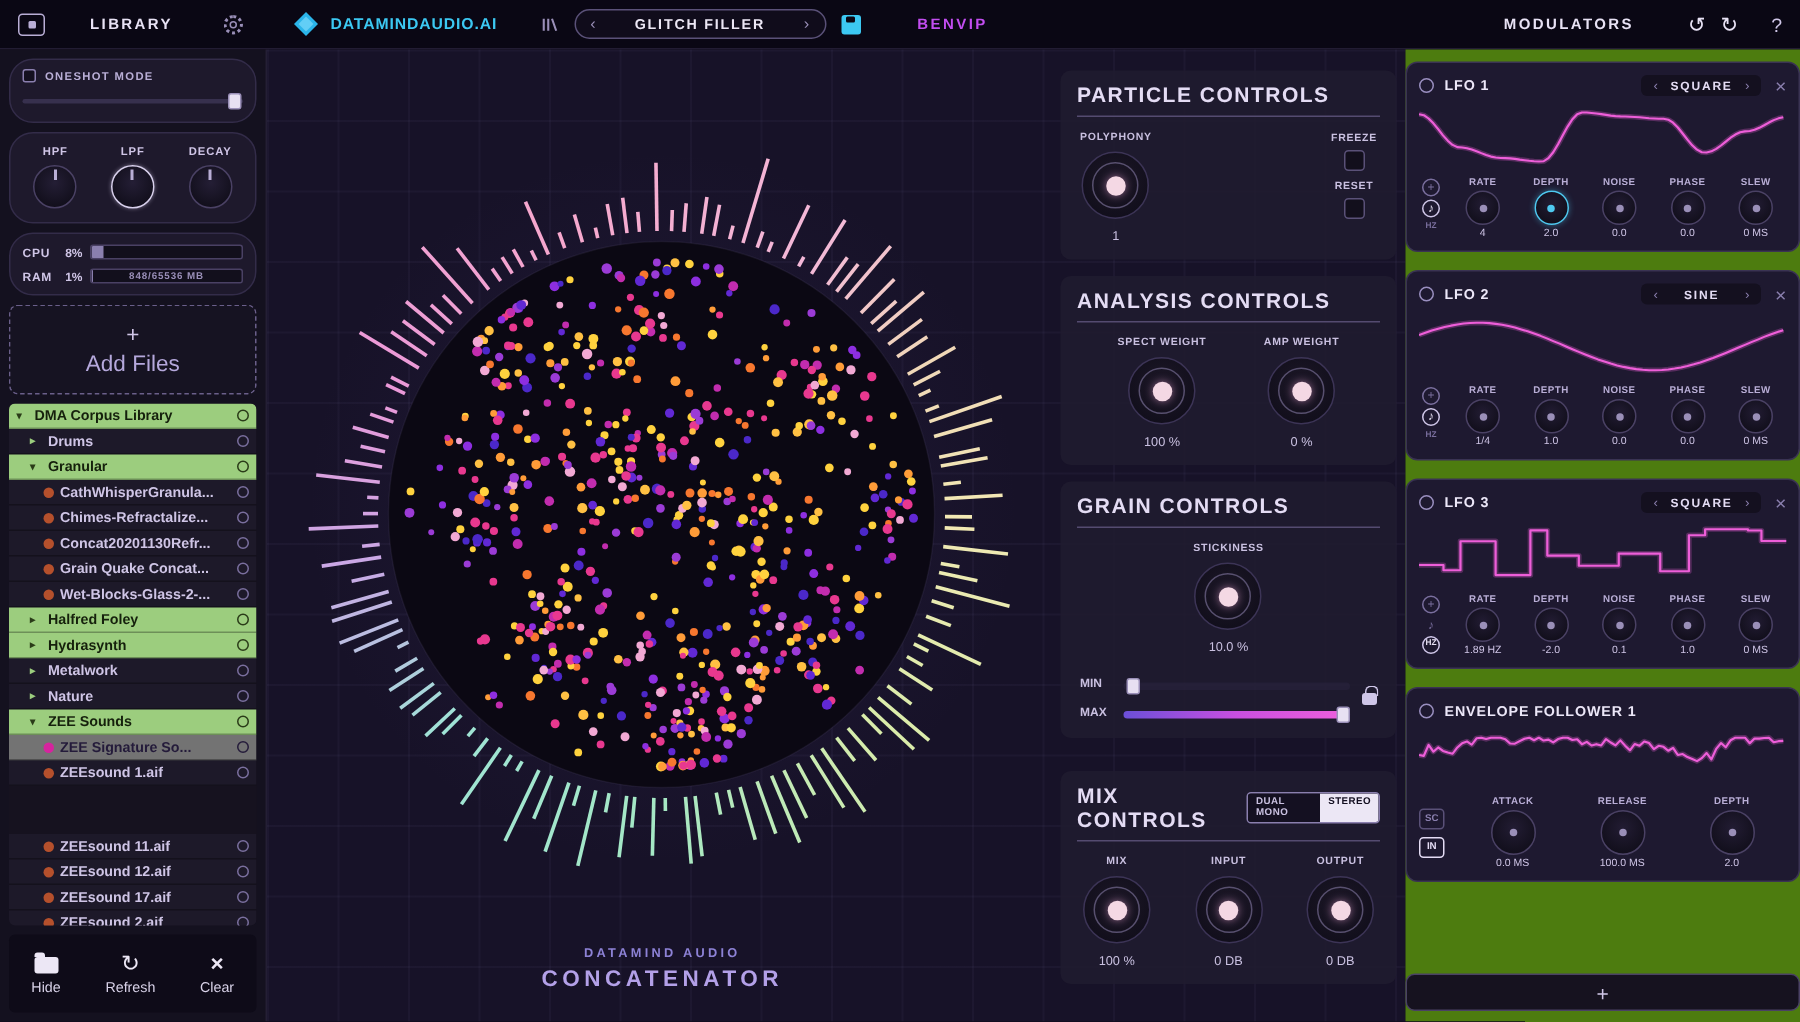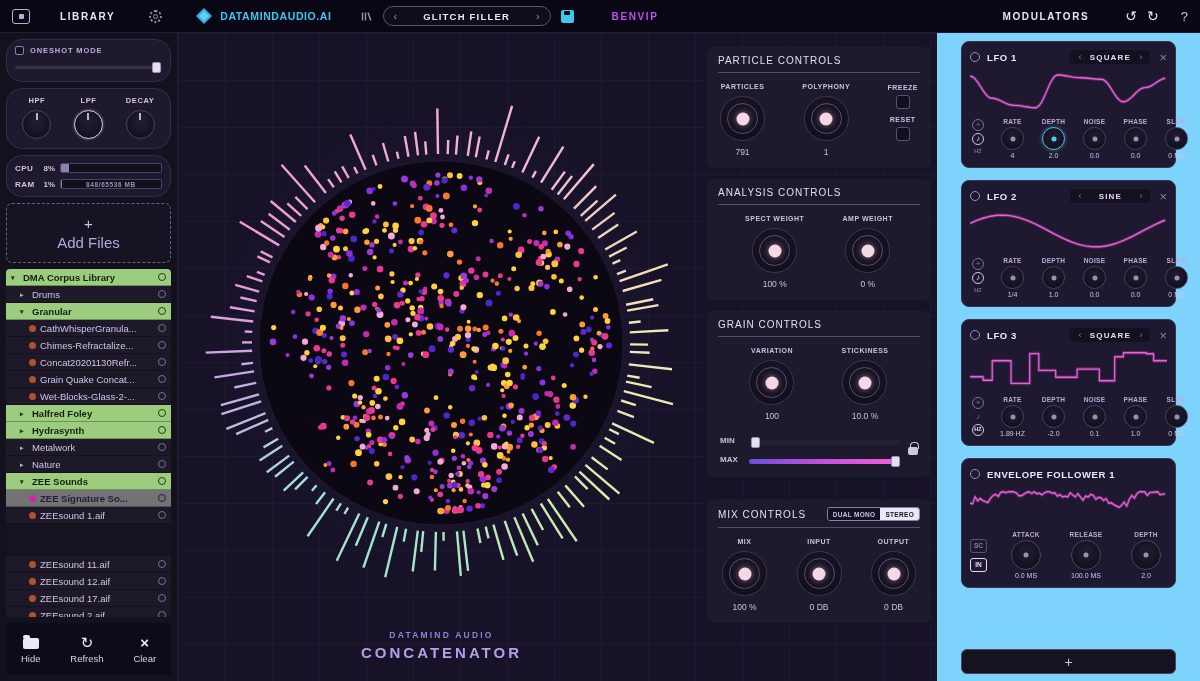--- a/index.html
+++ b/index.html
@@ -33,21 +33,21 @@
 
   
   .main{flex:1;display:flex;min-height:0;}
   .sidebar{width:178px;flex:0 0 178px;background:#14111f;border-right:1px solid #241f35;display:flex;flex-direction:column;padding:6px;gap:6px;}
   .stage{flex:1;display:flex;min-width:0;background:#171228;
     background-image:linear-gradient(rgba(150,138,200,.05) 1px,transparent 1px),linear-gradient(90deg,rgba(150,138,200,.05) 1px,transparent 1px);
     background-size:47px 47px;}
   .center{flex:1;position:relative;min-width:0;}
   .center::before{content:'';position:absolute;left:50%;top:47%;width:480px;height:480px;transform:translate(-50%,-50%);border-radius:50%;background:radial-gradient(circle,rgba(90,70,150,.14),transparent 70%);}
   .controls{width:232px;flex:0 0 232px;padding:14px 6px 0 2px;display:flex;flex-direction:column;}
-  .mods{width:263px;flex:0 0 263px;background:#7dd3fc;padding:8px 24px 7px;display:flex;flex-direction:column;gap:12px;}
+  .mods{width:263px;flex:0 0 263px;background:#4d7c0f;padding:8px 0 7px;display:flex;flex-direction:column;gap:12px;}
 
   
   .side-card{background:#1e192c;border:1px solid #332c49;border-radius:16px;}
   .oneshot{padding:6px 8px 8px;}
   .oneshot-row{display:flex;align-items:center;gap:6px;}
   .mini-check{width:9px;height:9px;border:1px solid #8a7fae;border-radius:2px;background:#14101f;cursor:pointer;}
   .oneshot-label{font-size:7.5px;letter-spacing:.9px;color:#b9aed6;font-weight:bold;}
   .hslider{margin-top:7px;position:relative;height:11px;cursor:pointer;}
   .hslider-track{position:absolute;top:4px;left:0;right:0;height:3px;background:#37304e;border-radius:2px;}
   .hslider-handle{position:absolute;top:0;right:1px;width:9px;height:11px;background:#e7e0f2;border:1px solid #9a8fb8;border-radius:2px;}
@@ -61,21 +61,21 @@
   .meter-row{display:flex;align-items:center;gap:5px;font-size:8px;font-weight:bold;color:#cfc5e6;}
   .meter-label{width:19px;letter-spacing:.5px;}
   .meter-val{width:16px;text-align:right;}
   .meter-bar{flex:1;height:10px;background:#120f1c;border:1px solid #4a4164;border-radius:2px;position:relative;overflow:hidden;}
   .meter-fill{position:absolute;left:0;top:0;bottom:0;background:#8a7fae;}
   .meter-text{position:absolute;inset:0;display:flex;align-items:center;justify-content:center;font-size:6.5px;color:#9a8fb8;letter-spacing:.6px;font-weight:bold;}
   .add-files{border:1px dashed #6a5f8a;border-radius:6px;height:60px;flex:0 0 60px;display:flex;flex-direction:column;align-items:center;justify-content:center;gap:3px;cursor:pointer;background:rgba(30,25,44,.3);}
   .add-plus{font-size:15px;color:#cfc5e6;line-height:1;}
   .add-label{font-size:15px;color:#b5a8dc;}
   .tree{flex:1;overflow:hidden;background:#16121f;border-radius:4px;display:flex;flex-direction:column;}
-  .tree-row{height:17px;flex:0 0 17px;display:flex;align-items:center;gap:4px;padding:0 5px;font-size:9.5px;color:#cfc5e6;background:#1d1929;border-bottom:1px solid rgba(0,0,0,.3);cursor:pointer;}
+  .tree-row{height:17px;flex:0 0 17px;display:flex;align-items:center;gap:4px;padding:0 5px;font-size:9.5px;color:#cfc5e6;background:#1d1929;border-bottom:1px solid rgba(0,0,0,.3);cursor:pointer;font-weight:bold;}
   .tree-row.hl-green{background:#9ccd7e;color:#15200c;font-weight:bold;}
   .tree-row.hl-purple{background:#737373;color:#241b3a;font-weight:bold;}
   .tree-arrow{font-size:7px;color:#9ccd7e;width:8px;flex:0 0 8px;line-height:1;}
   .hl-green .tree-arrow{color:#2a3b18;}
   .tree-dot{width:7px;height:7px;border-radius:50%;flex:0 0 7px;}
   .tree-label{flex:1;white-space:nowrap;overflow:hidden;text-overflow:ellipsis;}
   .tree-ring{width:8px;height:8px;border:1px solid #7a6f9e;border-radius:50%;flex:0 0 8px;}
   .hl-green .tree-ring{border-color:#2a3b18;}
   .hl-purple .tree-ring{border-color:#241b3a;}
   .side-footer{height:52px;flex:0 0 52px;display:flex;align-items:center;justify-content:space-around;background:#0e0b18;border-radius:4px;}
@@ -88,21 +88,21 @@
   
   #field{position:absolute;inset:0;width:100%;height:100%;}
   .center-brand{position:absolute;bottom:20px;left:0;right:0;text-align:center;}
   .cb-small{font-size:8.5px;letter-spacing:2.2px;color:#8d82d6;font-weight:bold;}
   .cb-large{font-size:15px;letter-spacing:3px;color:#b3a0e8;font-weight:bold;margin-top:4px;}
 
   
   .panel{background:rgba(32,27,47,.88);border-radius:7px;padding:8px 11px 11px;margin-bottom:11px;}
   .panel.grain{margin-bottom:22px;}
   .panel-head{display:flex;align-items:center;justify-content:space-between;border-bottom:1px solid #544b70;padding-bottom:6px;margin-bottom:10px;}
-  .panel-title{font-size:10px;font-weight:normal;letter-spacing:1px;color:#e4dcf4;}
+  .panel-title{font-size:14px;font-weight:bold;letter-spacing:1px;color:#e4dcf4;}
   .knob-group{display:flex;flex-direction:column;align-items:center;gap:6px;}
   .kg-label{font-size:7px;font-weight:bold;letter-spacing:.5px;color:#c9c0e0;text-align:center;}
   .kg-value{font-size:8.5px;color:#c9c0e0;text-align:center;}
   .bigknob{width:45px;height:45px;border-radius:50%;background:radial-gradient(circle at 50% 42%,#1d1828,#120f1c 72%);border:1px solid #3c3456;position:relative;cursor:pointer;}
   .bigknob::before{content:'';position:absolute;inset:6px;border-radius:50%;border:1px solid #58506f;}
   .bigknob::after{content:'';position:absolute;width:13px;height:13px;left:50%;top:50%;transform:translate(-50%,-50%);border-radius:50%;background:#f4d8e4;box-shadow:0 0 6px rgba(244,170,220,.55);}
   .pc-body{display:flex;justify-content:space-between;padding:0 2px;}
   .pc-right{display:flex;flex-direction:column;align-items:center;gap:4px;padding-top:1px;}
   .sq-btn{width:14px;height:14px;background:#120f1c;border:1px solid #5a5178;border-radius:3px;cursor:pointer;}
   .an-body{display:flex;justify-content:space-around;padding:0 8px;}
@@ -1099,25 +1099,20 @@
       </section>
 
       <section class="controls">
 
         <div class="panel">
           <div class="panel-head">
               <span class="panel-title">PARTICLE CONTROLS</span>
             </div>
           <div class="pc-body">
             <div class="knob-group">
-              <span class="kg-label">PARTICLES</span>
-              <div class="bigknob"></div>
-              <span class="kg-value">791</span>
-            </div>
-            <div class="knob-group">
               <span class="kg-label">POLYPHONY</span>
               <div class="bigknob"></div>
               <span class="kg-value">1</span>
             </div>
             <div class="pc-right">
               <span class="kg-label">FREEZE</span>
               <span class="sq-btn"></span>
               <span class="kg-label" style="margin-top:3px;">RESET</span>
               <span class="sq-btn"></span>
             </div>
@@ -1140,25 +1135,20 @@
               <span class="kg-value">0 %</span>
             </div>
           </div>
         </div>
 
         <div class="panel grain">
           <div class="panel-head">
               <span class="panel-title">GRAIN CONTROLS</span>
             </div>
           <div class="grain-knobs">
-            <div class="knob-group">
-              <span class="kg-label">VARIATION</span>
-              <div class="bigknob"></div>
-              <span class="kg-value">100</span>
-            </div>
             <div class="knob-group">
               <span class="kg-label">STICKINESS</span>
               <div class="bigknob"></div>
               <span class="kg-value">10.0 %</span>
             </div>
           </div>
           <div class="range-wrap">
             <div class="rr">
               <span class="rr-label">MIN</span>
               <div class="rr-track min-track">

